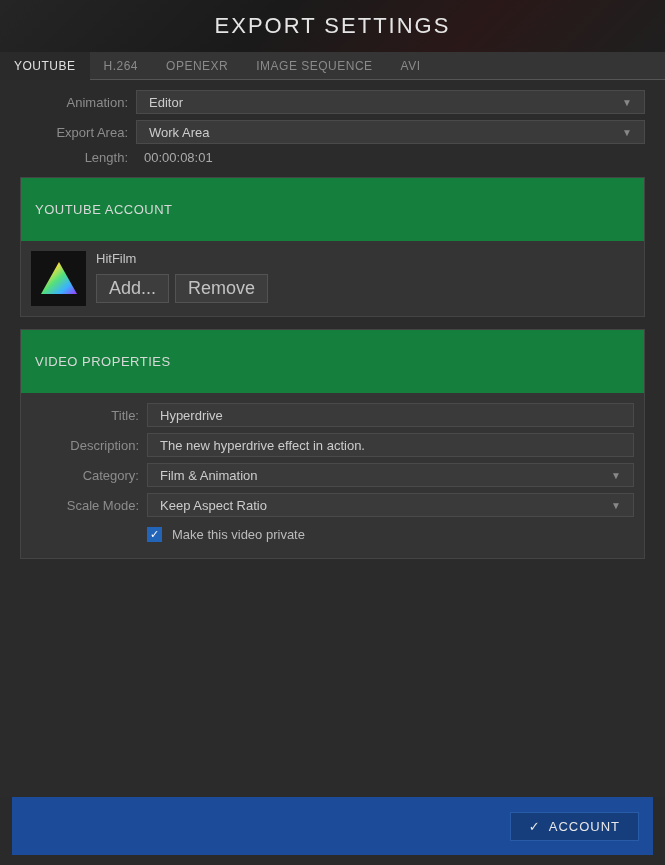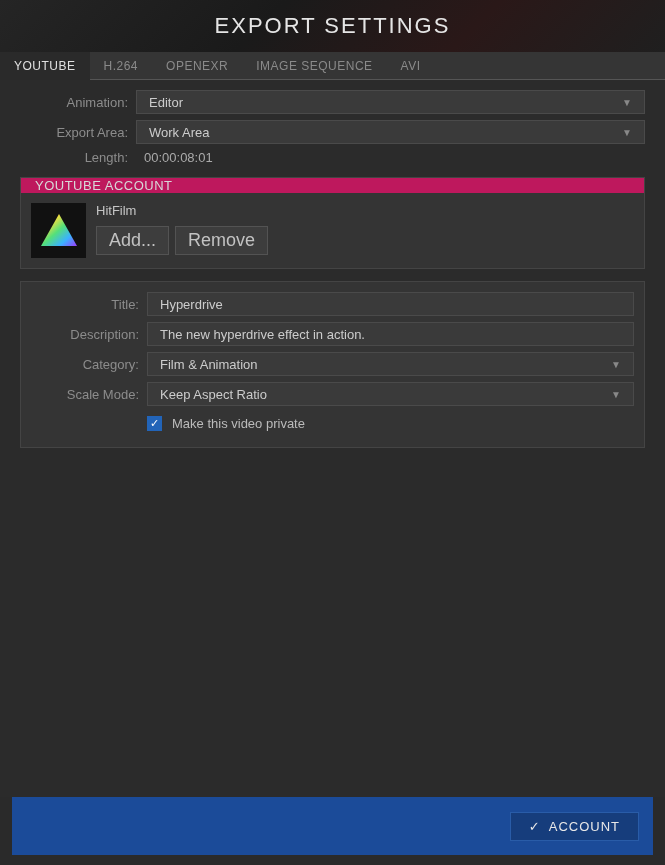--- a/index.html
+++ b/index.html
@@ -92,22 +92,22 @@
   .static-val {
     padding-left: 8px;
     color: #aaa;
   }
   .panel {
     background: #343434;
     border: 1px solid #444;
     margin-top: 12px;
   }
   .panel-header {
-    background: #be185d;
-    padding: 0 14px;
+    background: #15803d;
+    padding: 24px 14px;
     color: #d8d8d8;
     font-size: 13px;
     letter-spacing: 0.5px;
   }
   .panel-body {
     padding: 10px 10px;
   }
   .account-row {
     display: flex;
     align-items: flex-start;
@@ -227,20 +227,21 @@
             <div class="btn-row">
               <div class="btn">Add...</div>
               <div class="btn">Remove</div>
             </div>
           </div>
         </div>
       </div>
     </div>
 
     <div class="panel">
+      <div class="panel-header">VIDEO PROPERTIES</div>
       <div class="panel-body">
 
         <div class="row">
           <label>Title:</label>
           <div class="text-input">
             <span>Hyperdrive</span>
           </div>
         </div>
 
         <div class="row">

